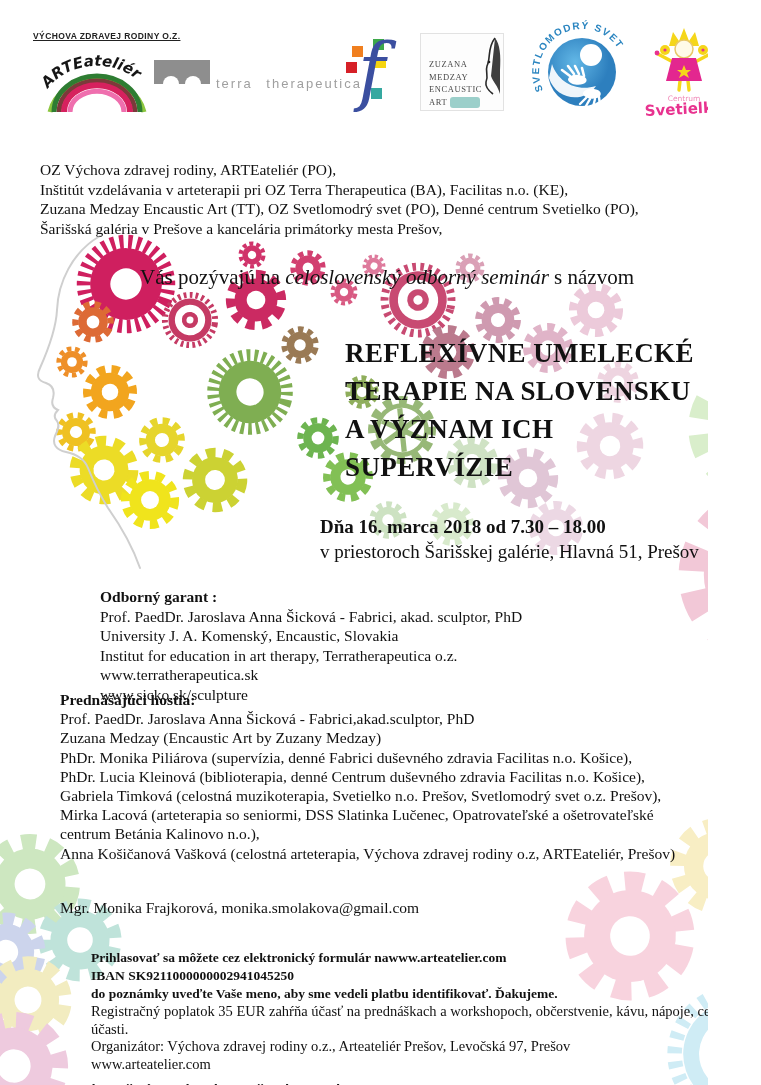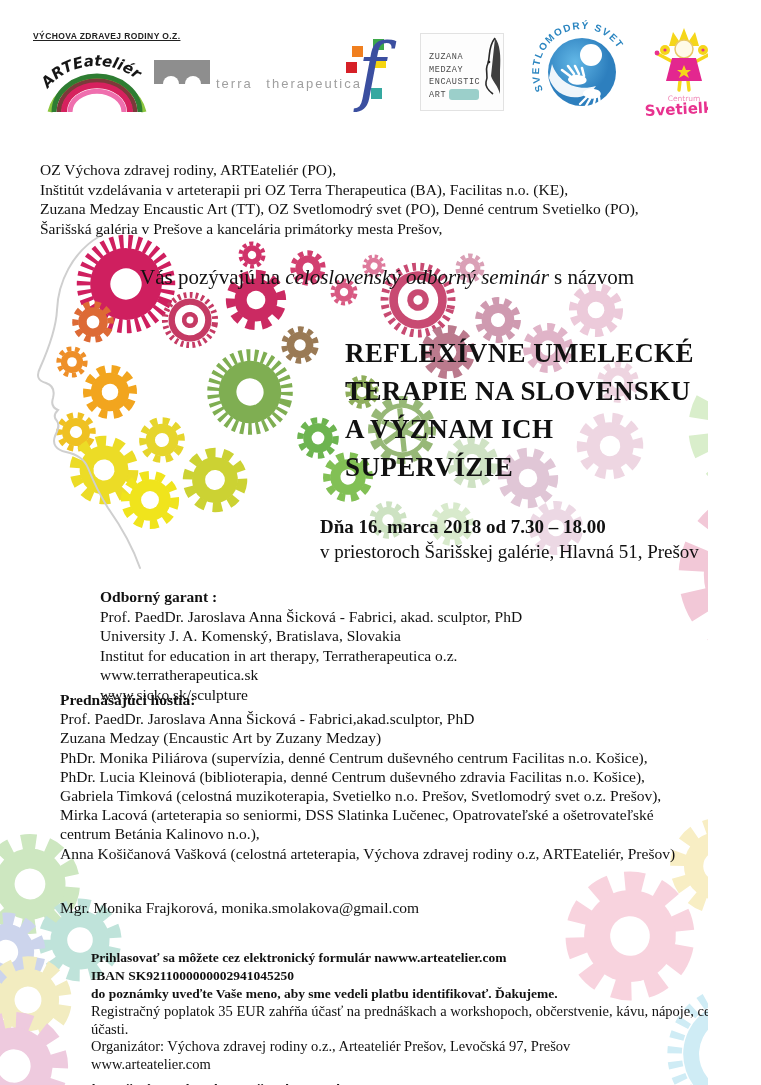--- a/index.html
+++ b/index.html
@@ -11,22 +11,22 @@
   svg{display:block;}
   
   .vzr-caption{
     left:33px;top:31px;font-family:"Liberation Sans",sans-serif;font-size:8.5px;font-weight:bold;
     letter-spacing:.4px;text-decoration:underline;color:#222;
   }
   .terra-text{left:216px;top:76px;font-family:"Liberation Sans",sans-serif;font-size:13px;
     color:#9f9f9f;letter-spacing:2px;word-spacing:8px;}
   .medzay-box{
     left:420px;top:33px;width:84px;height:78px;border:1px solid #e2e2e2;background:#fdfdfd;
-    font-family:Liberation Mono, monospace;font-size:8.5px;color:#4a4a4a;letter-spacing:.6px;
-    line-height:12.5px;padding:17px 0 0 8px;box-sizing:border-box;
+    font-family:Liberation Serif, serif;font-size:8.5px;color:#4a4a4a;letter-spacing:.6px;
+    line-height:12.5px;padding:24px 0 0 8px;box-sizing:border-box;
   }
   .medzay-smudge{display:inline-block;width:30px;height:11px;background:#4aa9a0;opacity:.55;
     border-radius:3px;vertical-align:middle;margin-left:3px;}
   
   .center{text-align:left;margin-top:36px;}
   .organizers{left:40px;top:124px;width:680px;font-size:15.5px;line-height:19.5px;}
   .invite{left:140px;top:229px;width:620px;font-size:21px;}
   .invite em{font-style:italic;}
   .title{left:345px;top:298px;width:410px;font-size:27px;font-weight:bold;line-height:38px;letter-spacing:.4px;}
   .event{left:320px;top:478px;width:445px;font-size:19px;line-height:25px;}
@@ -418,31 +418,31 @@
   </div>
 
   <div class="abs event center">
     <div class="date">Dňa 16. marca 2018 od 7.30 – 18.00</div>
     <div>v priestoroch Šarišskej galérie, Hlavná 51, Prešov</div>
   </div>
 
   <div class="abs garant center">
     <div class="hd">Odborný garant :</div>
     <div>Prof. PaedDr. Jaroslava Anna Šicková - Fabrici, akad. sculptor, PhD</div>
-    <div>University J. A. Komenský, Bratislava, Slovakia</div>
+    <div>University J. A. Komenský, Encaustic, Slovakia</div>
     <div>Institut for education in art therapy, Terratherapeutica o.z.</div>
     <div>www.terratherapeutica.sk</div>
     <div>www.sicko.sk/sculpture</div>
   </div>
 
   <div class="abs speakers">
     <div class="hd">Prednášajúci hostia:</div>
     <div>Prof. PaedDr. Jaroslava Anna Šicková - Fabrici,akad.sculptor, PhD</div>
     <div>Zuzana Medzay (Encaustic Art by Zuzany Medzay)</div>
-    <div>PhDr. Monika Piliárova (supervízia, denné Centrum duševného centrum Facilitas n.o. Košice),</div>
+    <div>PhDr. Monika Piliárova (supervízia, denné Fabrici duševného zdravia Facilitas n.o. Košice),</div>
     <div>PhDr. Lucia Kleinová (biblioterapia, denné Centrum duševného zdravia Facilitas n.o. Košice),</div>
     <div>Gabriela Timková (celostná muzikoterapia, Svetielko n.o. Prešov, Svetlomodrý svet o.z. Prešov),</div>
     <div>Mirka Lacová (arteterapia so seniormi, DSS Slatinka Lučenec, Opatrovateľské a ošetrovateľské</div>
     <div>centrum Betánia Kalinovo n.o.),</div>
     <div>Anna Košičanová Vašková (celostná arteterapia, Výchova zdravej rodiny o.z,  ARTEateliér, Prešov)</div>
   </div>
 
   <div class="abs contacts">
     <div>Mgr. Monika Frajkorová, monika.smolakova@gmail.com</div>
   </div>

